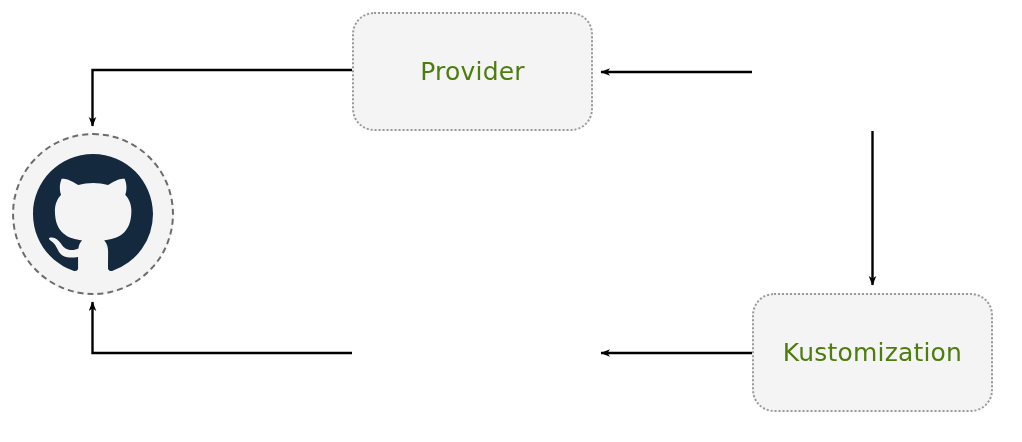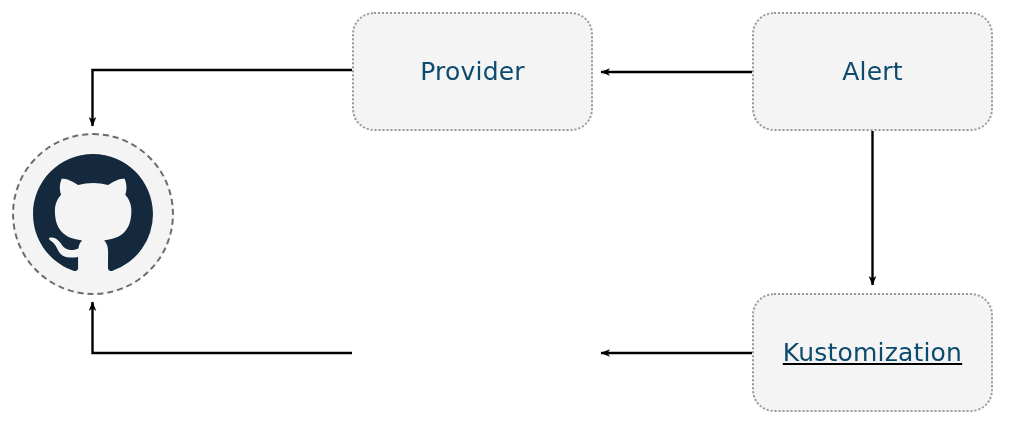--- a/index.html
+++ b/index.html
@@ -30,29 +30,29 @@
     box-sizing: border-box;
     background: #f4f4f4;
     border: 2px dotted #999999;
     border-radius: 22px;
     display: flex;
     align-items: center;
     justify-content: center;
   }
   .node-label {
     font-size: 25px;
-    color: #0c4a6e;
+    color: #4d7c0f;
     letter-spacing: 0.2px;
     line-height: 1;
     white-space: nowrap;
   }
   #node-provider   { left: 352px; top: 12px;  width: 241px; height: 119px; }
   #node-alert      { left: 752px; top: 12px;  width: 241px; height: 119px; }
   #node-gitrepo    { left: 352px; top: 293px; width: 241px; height: 119px; }
-  #node-kustom     { left: 752px; top: 293px; width: 241px; height: 119px; text-decoration: underline; }
+  #node-kustom     { left: 752px; top: 293px; width: 241px; height: 119px; }
 
   #node-source {
     position: absolute;
     left: 12px;
     top: 133px;
     width: 162px;
     height: 162px;
     box-sizing: border-box;
     background: #f4f4f4;
     border: 2px dashed #6b6b6b;
@@ -91,22 +91,19 @@
       <svg width="120" height="120" viewBox="0 0 16 16" aria-hidden="true">
         <path fill="#14293d" d="M8 0C3.58 0 0 3.58 0 8c0 3.54 2.29 6.53 5.47 7.59.4.07.55-.17.55-.38 0-.19-.01-.82-.01-1.49-2.01.37-2.53-.49-2.69-.94-.09-.23-.48-.94-.82-1.13-.28-.15-.68-.52-.01-.53.63-.01 1.08.58 1.23.82.72 1.21 1.87.87 2.33.66.07-.52.28-.87.51-1.07-1.78-.2-3.64-.89-3.64-3.95 0-.87.31-1.59.82-2.15-.08-.2-.36-1.02.08-2.12 0 0 .67-.21 2.2.82.64-.18 1.32-.27 2-.27.68 0 1.36.09 2 .27 1.53-1.04 2.2-.82 2.2-.82.44 1.1.16 1.92.08 2.12.51.56.82 1.27.82 2.15 0 3.07-1.87 3.75-3.65 3.95.29.25.54.73.54 1.48 0 1.07-.01 1.93-.01 2.2 0 .21.15.46.55.38A8.01 8.01 0 0 0 16 8c0-4.42-3.58-8-8-8z"></path>
       </svg>
     </span>
   </div>
 
   <div class="node" id="node-provider">
     <span class="node-label">Provider</span>
   </div>
 
-  <div class="node" id="node-alert">
-    <span class="node-label">Alert</span>
-  </div>
 
 
   <div class="node" id="node-kustom">
     <span class="node-label">Kustomization</span>
   </div>
 
 </div>
 
 </body></html>

